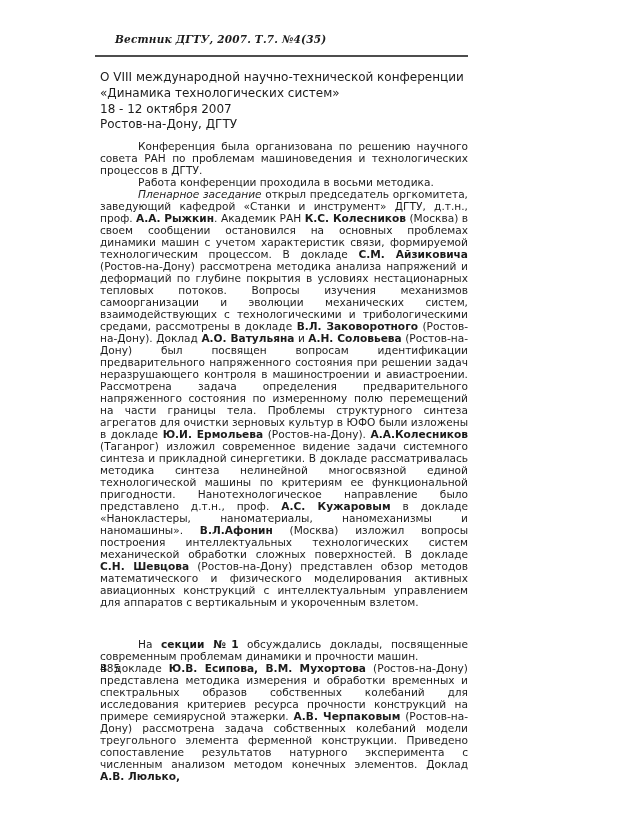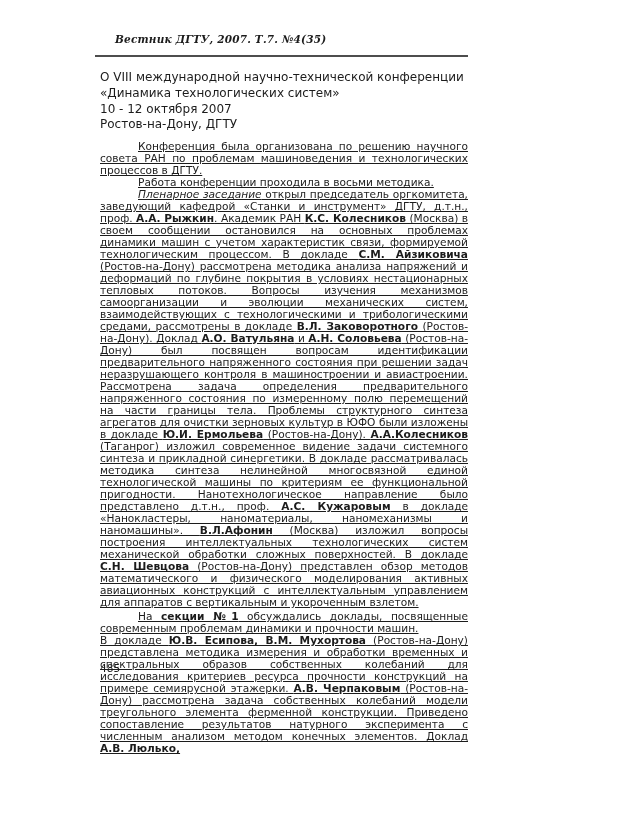--- a/index.html
+++ b/index.html
@@ -49,27 +49,26 @@
     margin-bottom: 7px;
   }
   .title-block > div {
     white-space: nowrap;
   }
   .body-text p {
     margin: 0;
     font-size: 10.6px;
     line-height: 12px;
     text-align: justify;
-    text-decoration: underline;
   }
   .body-text p.indent {
     text-indent: 38px;
   }
   .body-text p.space-before {
-    margin-top: 2px;
+    margin-top: 30px;
   }
   .bold { font-weight: bold; }
   .italic { font-style: italic; }
   .page-number {
     position: absolute;
     left: 100px;
     top: 662px;
     width: 368px;
     font-size: 10.6px;
   }
@@ -81,21 +80,21 @@
 
   <div class="journal-header">Вестник ДГТУ, 2007. Т.7. №4(35)</div>
 
   <div class="header-rule"></div>
 
   <div class="content">
 
     <div class="title-block">
         <div>О VIII международной научно-технической конференции</div>
         <div>«Динамика технологических систем»</div>
-        <div>10 - 12 октября 2007</div>
+        <div>18 - 12 октября 2007</div>
         <div>Ростов-на-Дону, ДГТУ</div>
       </div>
 
     <div class="body-text">
         <p class="indent "><span>Конференция была организована по решению научного совета РАН по проблемам машиноведения и технологических процессов в ДГТУ.</span></p>
         <p class="indent "><span>Работа конференции проходила в восьми методика.</span></p>
         <p class="indent "><span class="italic">Пленарное заседание</span><span> открыл председатель оргкомитета, заведующий кафедрой «Станки и инструмент» ДГТУ, д.т.н., проф. </span><span class="bold">А.А. Рыжкин</span><span>. Академик РАН </span><span class="bold">К.С. Колесников</span><span> (Москва) в своем сообщении остановился на основных проблемах динамики машин с учетом характеристик связи, формируемой технологическим процессом. В докладе </span><span class="bold">С.М. Айзиковича</span><span> (Ростов-на-Дону) рассмотрена методика анализа напряжений и деформаций по глубине покрытия в условиях нестационарных тепловых потоков. Вопросы изучения механизмов самоорганизации и эволюции механических систем, взаимодействующих с технологическими и трибологическими средами, рассмотрены в докладе </span><span class="bold">В.Л. Заковоротного</span><span> (Ростов-на-Дону). Доклад </span><span class="bold">А.О. Ватульяна</span><span> и </span><span class="bold">А.Н. Соловьева</span><span> (Ростов-на-Дону) был посвящен вопросам идентификации предварительного напряженного состояния при решении задач неразрушающего контроля в машиностроении и авиастроении. Рассмотрена задача определения предварительного напряженного состояния по измеренному полю перемещений на части границы тела. Проблемы структурного синтеза агрегатов для очистки зерновых культур в ЮФО были изложены в докладе </span><span class="bold">Ю.И. Ермольева</span><span> (Ростов-на-Дону). </span><span class="bold">А.А.Колесников</span><span> (Таганрог) изложил современное видение задачи системного синтеза и прикладной синергетики. В докладе рассматривалась методика синтеза нелинейной многосвязной единой технологической машины по критериям ее функциональной пригодности. Нанотехнологическое направление было представлено д.т.н., проф. </span><span class="bold">А.С. Кужаровым</span><span> в докладе «Нанокластеры, наноматериалы, наномеханизмы и наномашины». </span><span class="bold">В.Л.Афонин</span><span> (Москва) изложил вопросы построения интеллектуальных технологических систем механической обработки сложных поверхностей. В докладе </span><span class="bold">С.Н. Шевцова</span><span> (Ростов-на-Дону) представлен обзор методов математического и физического моделирования активных авиационных конструкций с интеллектуальным управлением для аппаратов с вертикальным и укороченным взлетом.</span></p>
         <p class="indent space-before"><span>На </span><span class="bold">секции №1</span><span> обсуждались доклады, посвященные современным проблемам динамики и прочности машин.</span></p>
         <p class=""><span>В докладе </span><span class="bold">Ю.В. Есипова, В.М. Мухортова</span><span> (Ростов-на-Дону) представлена методика измерения и обработки временных и спектральных образов собственных колебаний для исследования критериев ресурса прочности конструкций на примере семиярусной этажерки. </span><span class="bold">А.В. Черпаковым</span><span> (Ростов-на-Дону) рассмотрена задача собственных колебаний модели треугольного элемента ферменной конструкции. Приведено сопоставление результатов натурного эксперимента с численным анализом методом конечных элементов. Доклад </span><span class="bold">А.В. Люлько,</span></p>
       </div>

